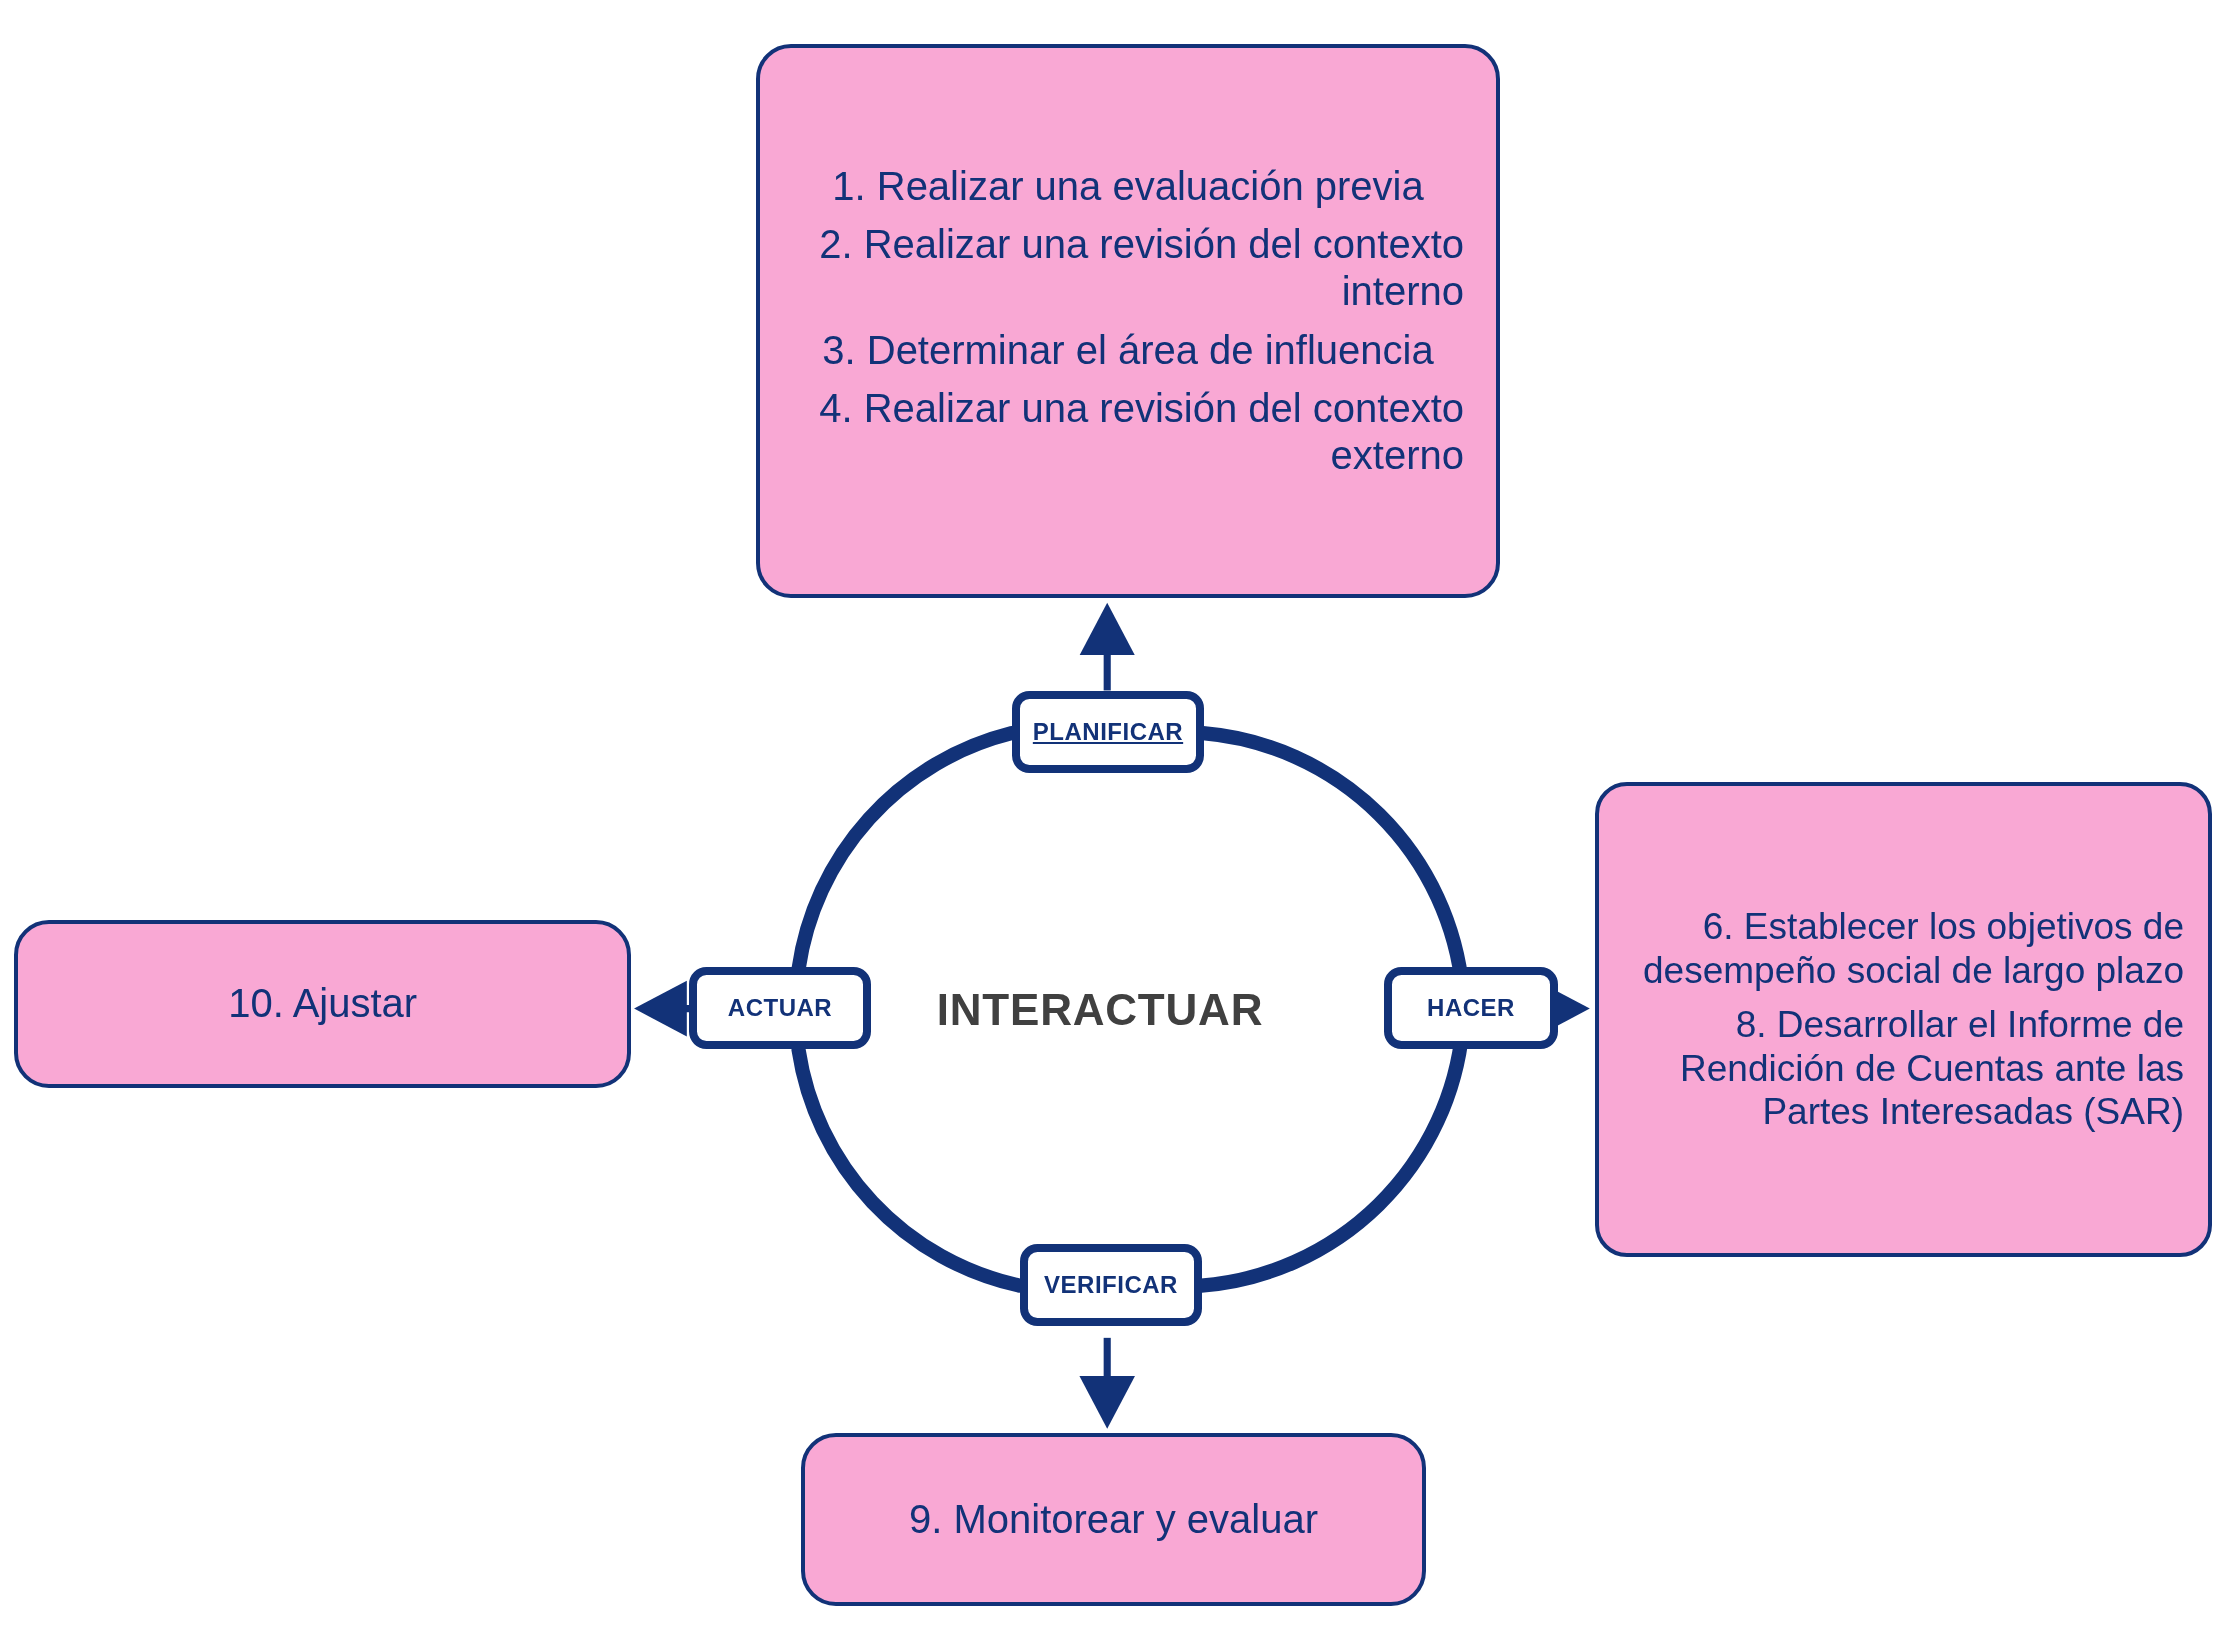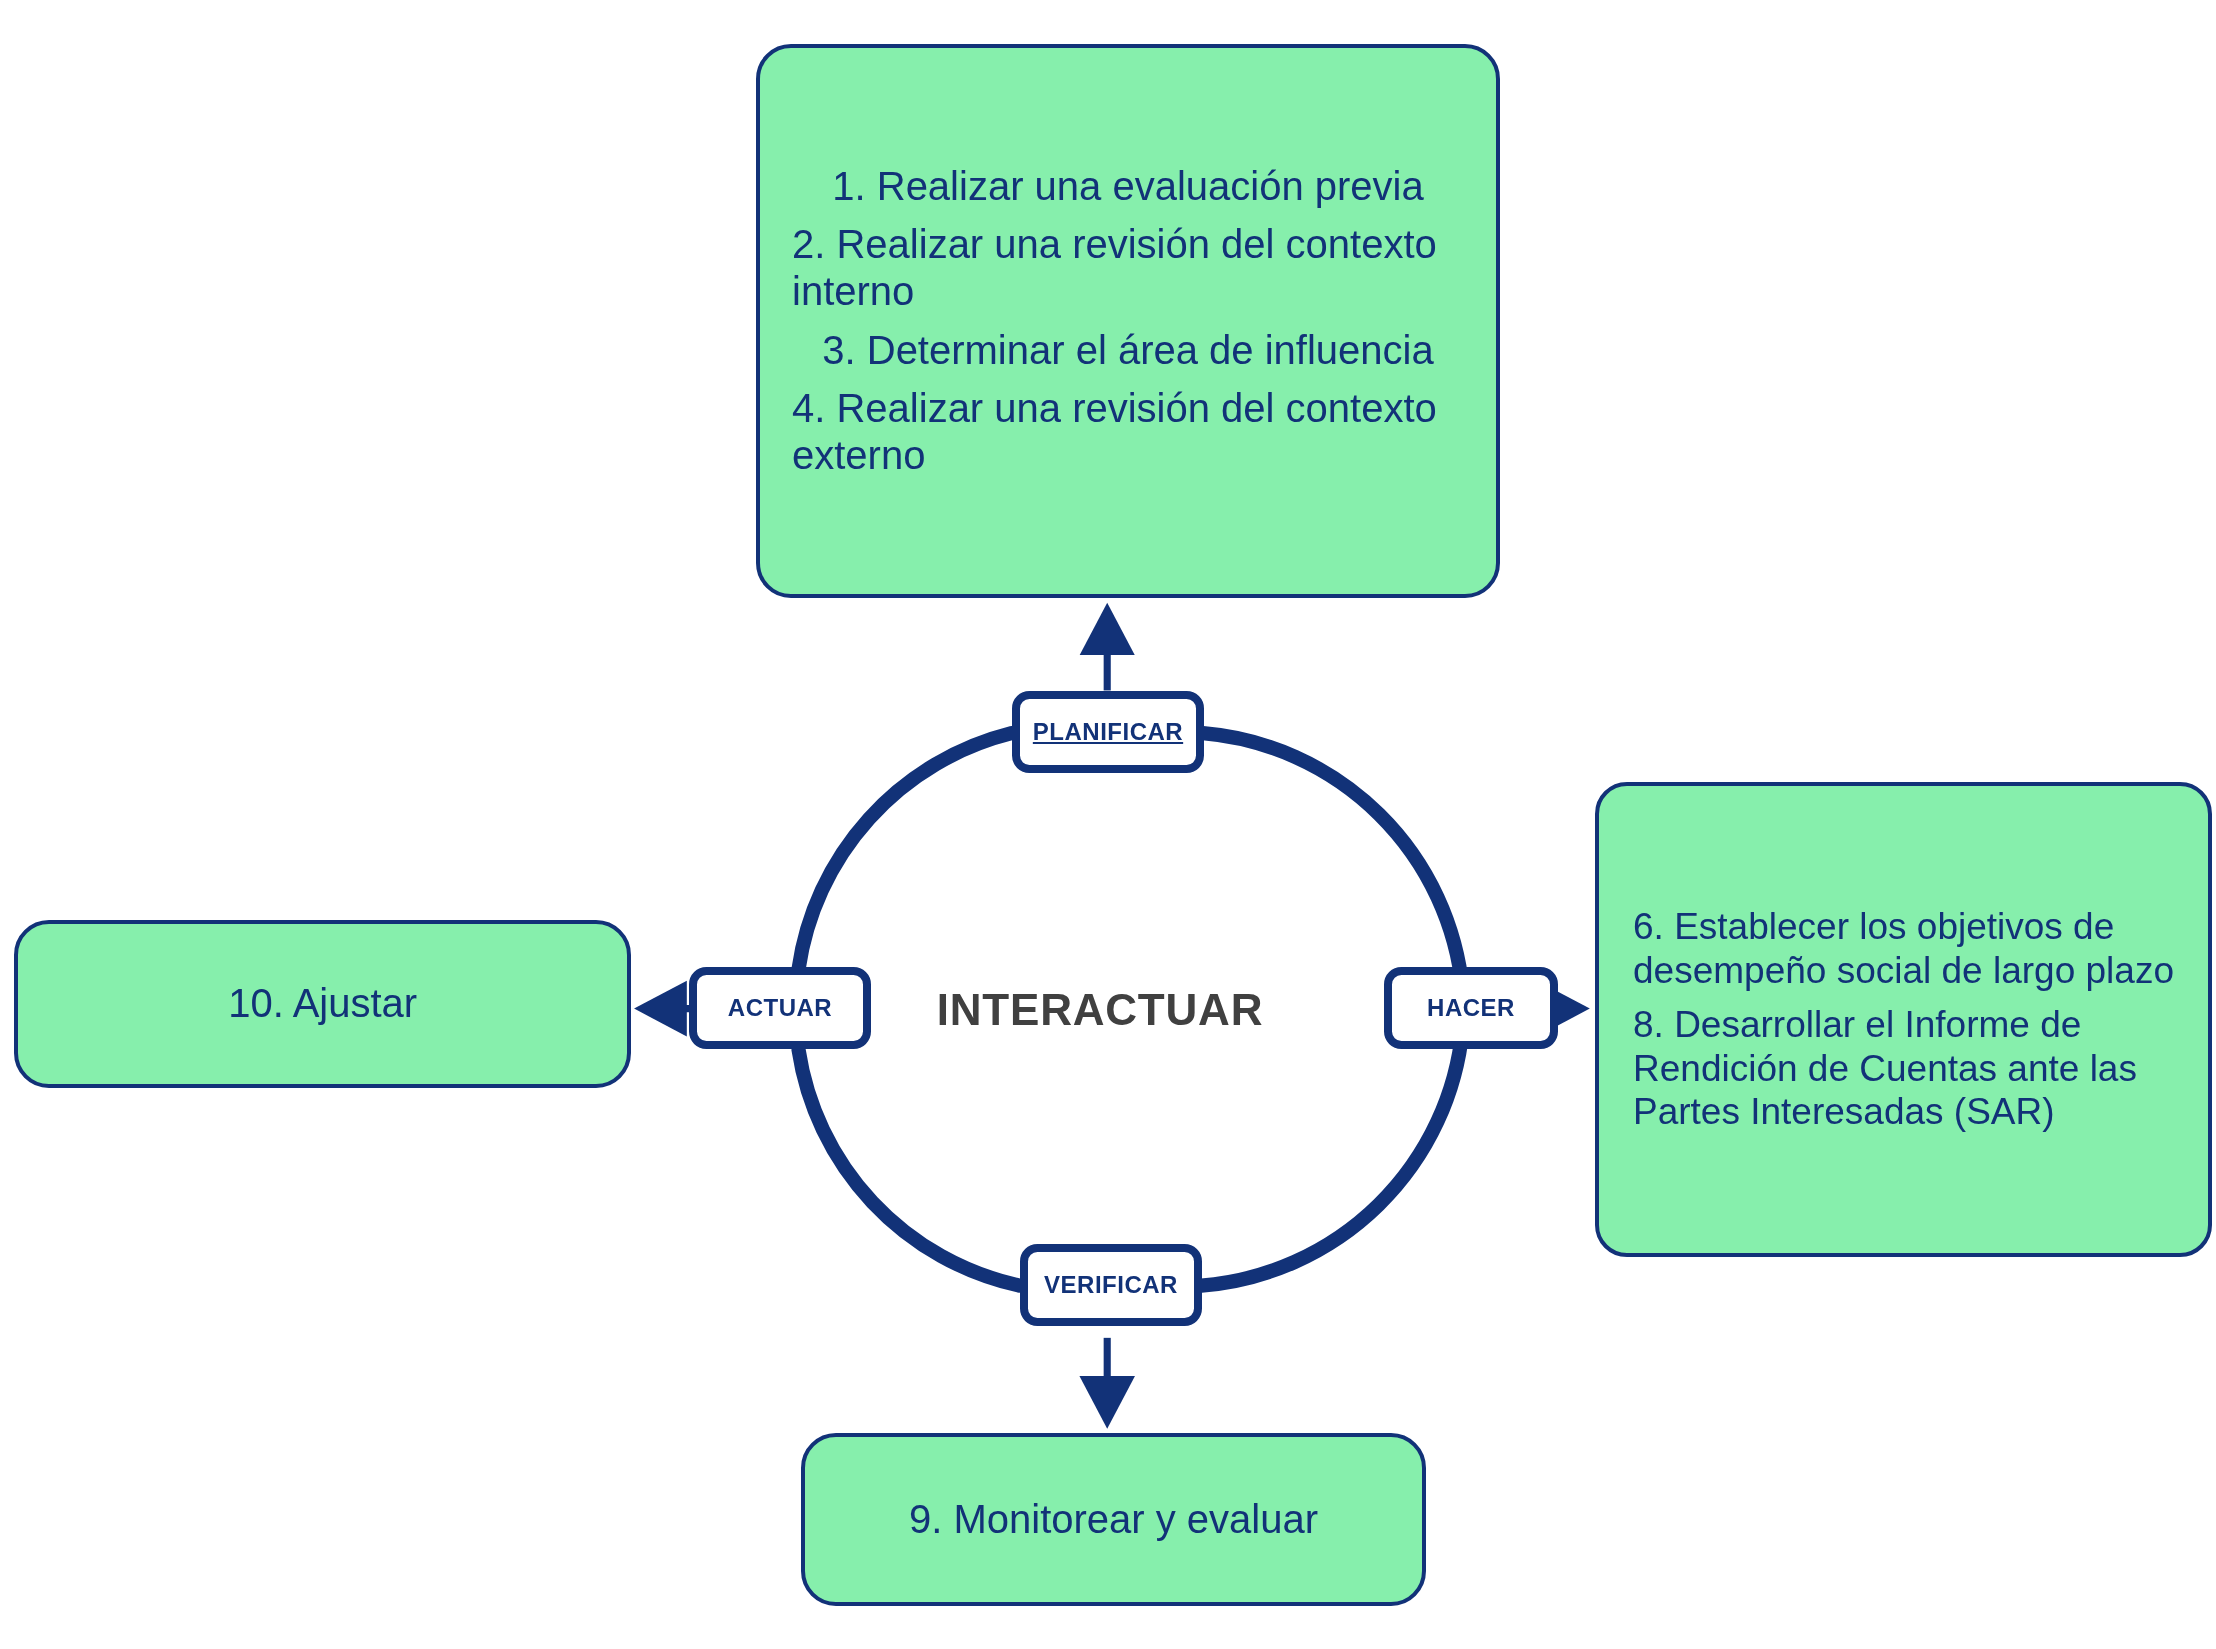--- a/index.html
+++ b/index.html
@@ -19,27 +19,27 @@
     left: 0; top: 0;
     width: 2216px;
     height: 1650px;
   }
 
   .box {
     position: absolute;
     box-sizing: border-box;
     border: 4px solid #123278;
     border-radius: 30px;
-    background: #86efac;
+    background: #f9a8d4;
     color: #123278;
     display: flex;
     flex-direction: column;
     align-items: center;
     justify-content: center;
-    text-align: left;
+    text-align: right;
   }
   .box .line {
     display: block;
     line-height: 1.18;
   }
   .box .item {
     margin: 5.5px 0;
   }
 
   
@@ -53,21 +53,21 @@
     border-radius: 35px;
   }
 
   
   #box-hacer {
     left: 1595px;
     top: 782px;
     width: 617px;
     height: 475px;
     font-size: 37px;
-    padding: 19px 34px;
+    padding: 19px 24px;
     border-radius: 32px;
   }
 
   
   #box-actuar {
     left: 14.2px;
     top: 920px;
     width: 617px;
     height: 168px;
     font-size: 40px;

